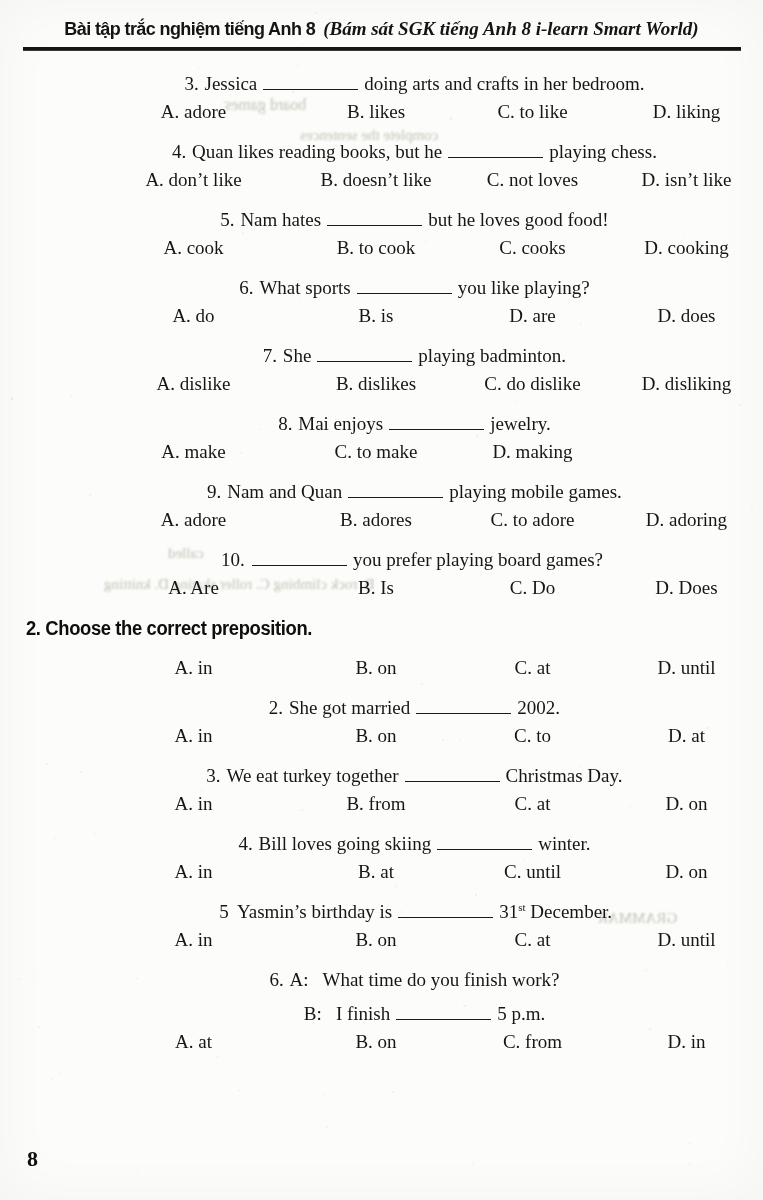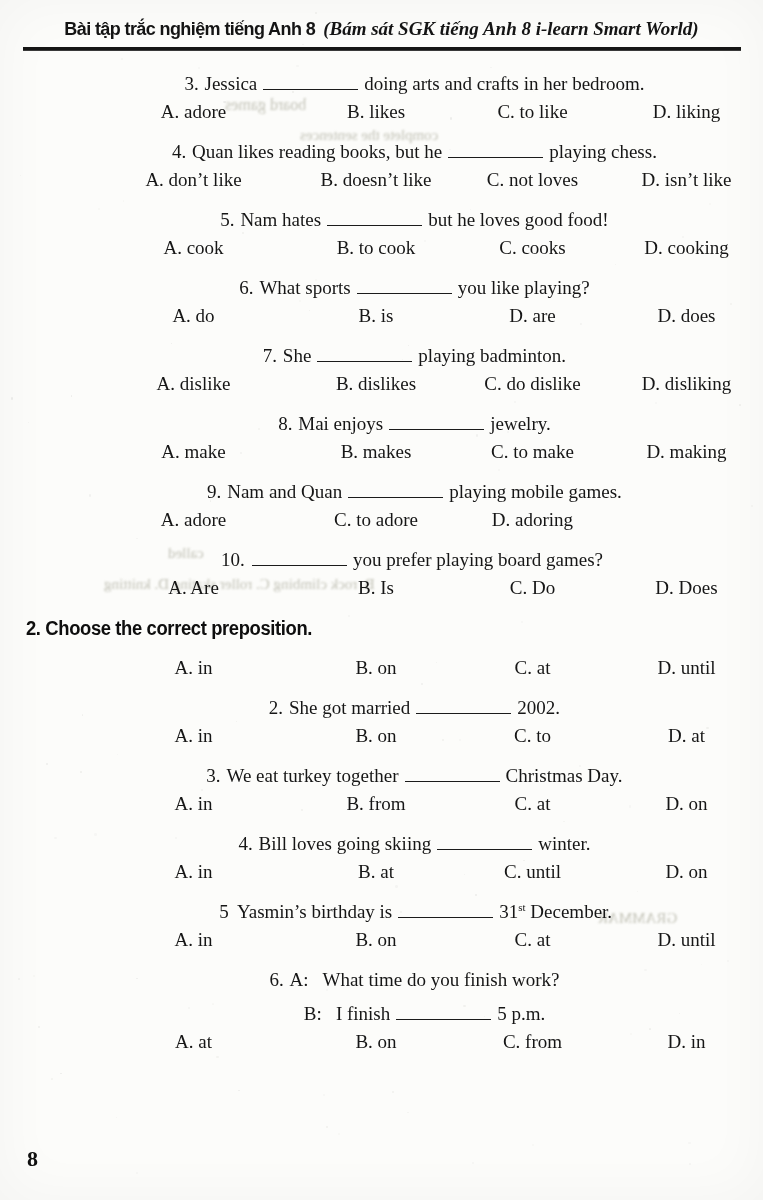--- a/index.html
+++ b/index.html
@@ -282,29 +282,29 @@
               <span class="opt">A. dislike</span>
               <span class="opt">B. dislikes</span>
               <span class="opt">C. do dislike</span>
               <span class="opt">D. disliking</span>
             </div>
           </div>
           <div class="q-block">
             <div class="q-line"><span class="q-num">8.</span><span class="q-text">Mai enjoys<span class="blank"></span>jewelry.</span></div>
             <div class="opt-row">
               <span class="opt">A. make</span>
-              <span class="opt">B. makes</span>
               <span class="opt">C. to make</span>
               <span class="opt">D. making</span>
             </div>
           </div>
           <div class="q-block">
             <div class="q-line"><span class="q-num">9.</span><span class="q-text">Nam and Quan<span class="blank"></span>playing mobile games.</span></div>
             <div class="opt-row">
               <span class="opt">A. adore</span>
+              <span class="opt">B. adores</span>
               <span class="opt">C. to adore</span>
               <span class="opt">D. adoring</span>
             </div>
           </div>
           <div class="q-block">
             <div class="q-line"><span class="q-num">10.</span><span class="q-text"><span class="blank"></span>you prefer playing board games?</span></div>
             <div class="opt-row">
               <span class="opt">A. Are</span>
               <span class="opt">B. Is</span>
               <span class="opt">C. Do</span>

